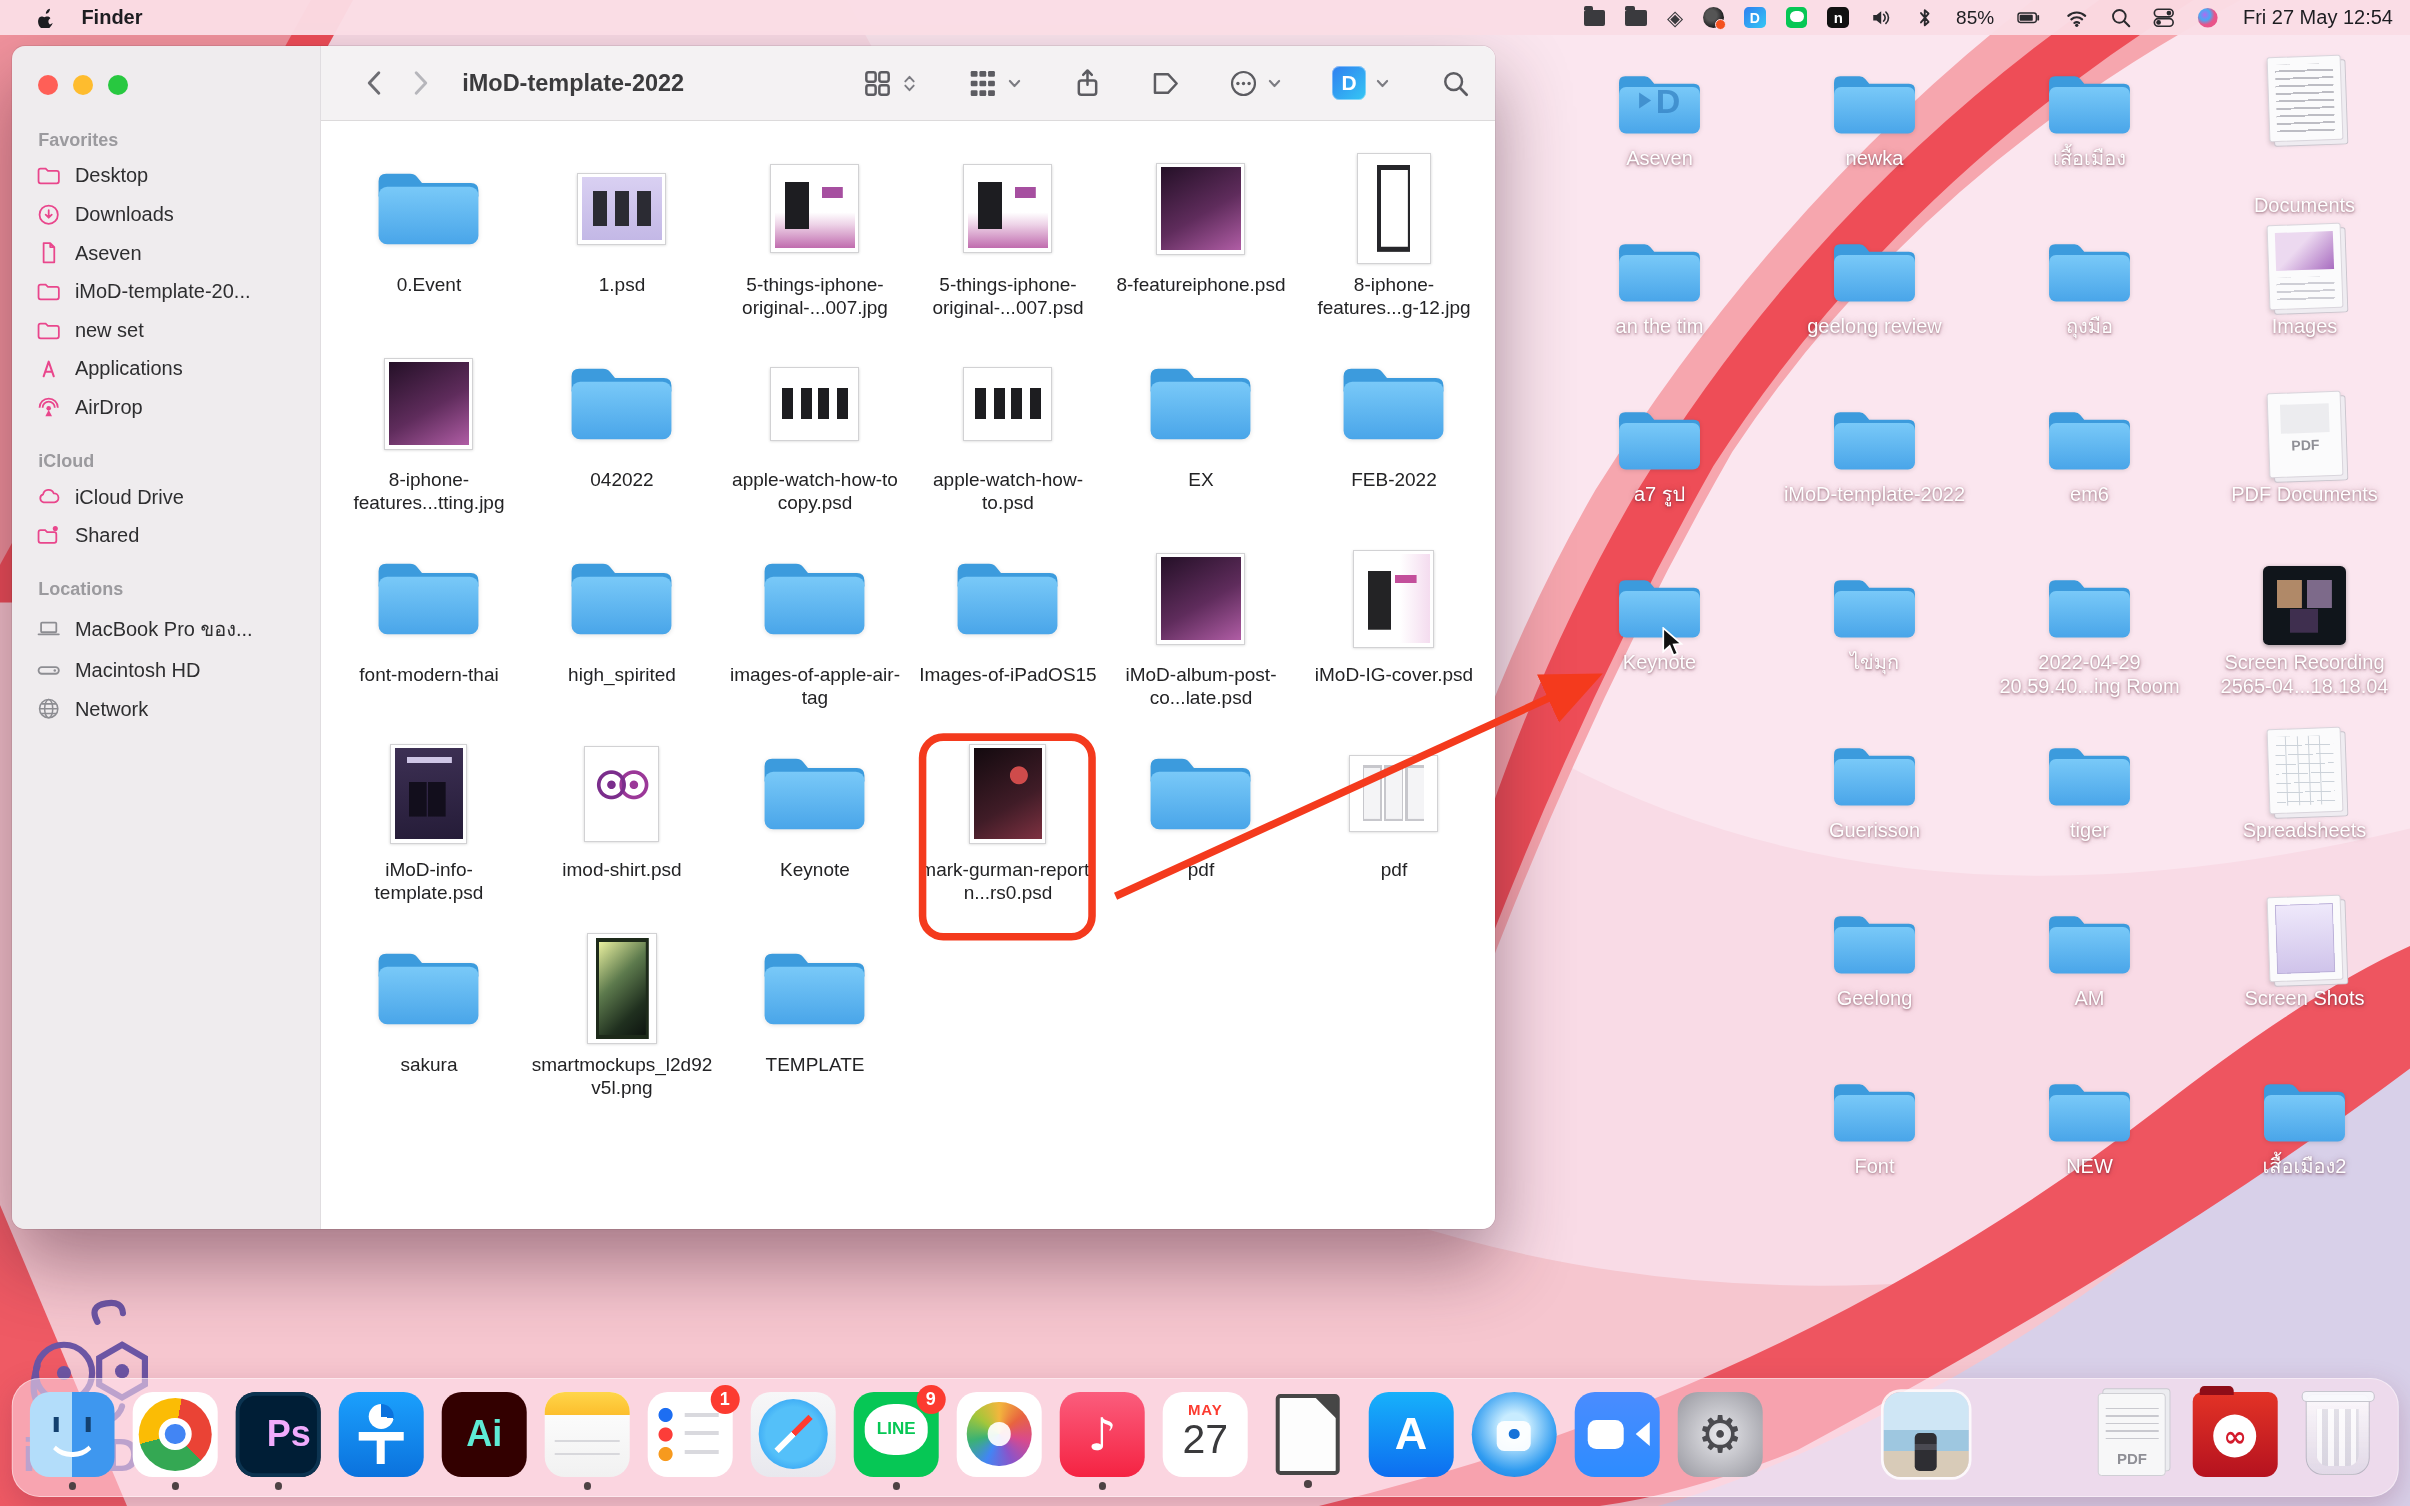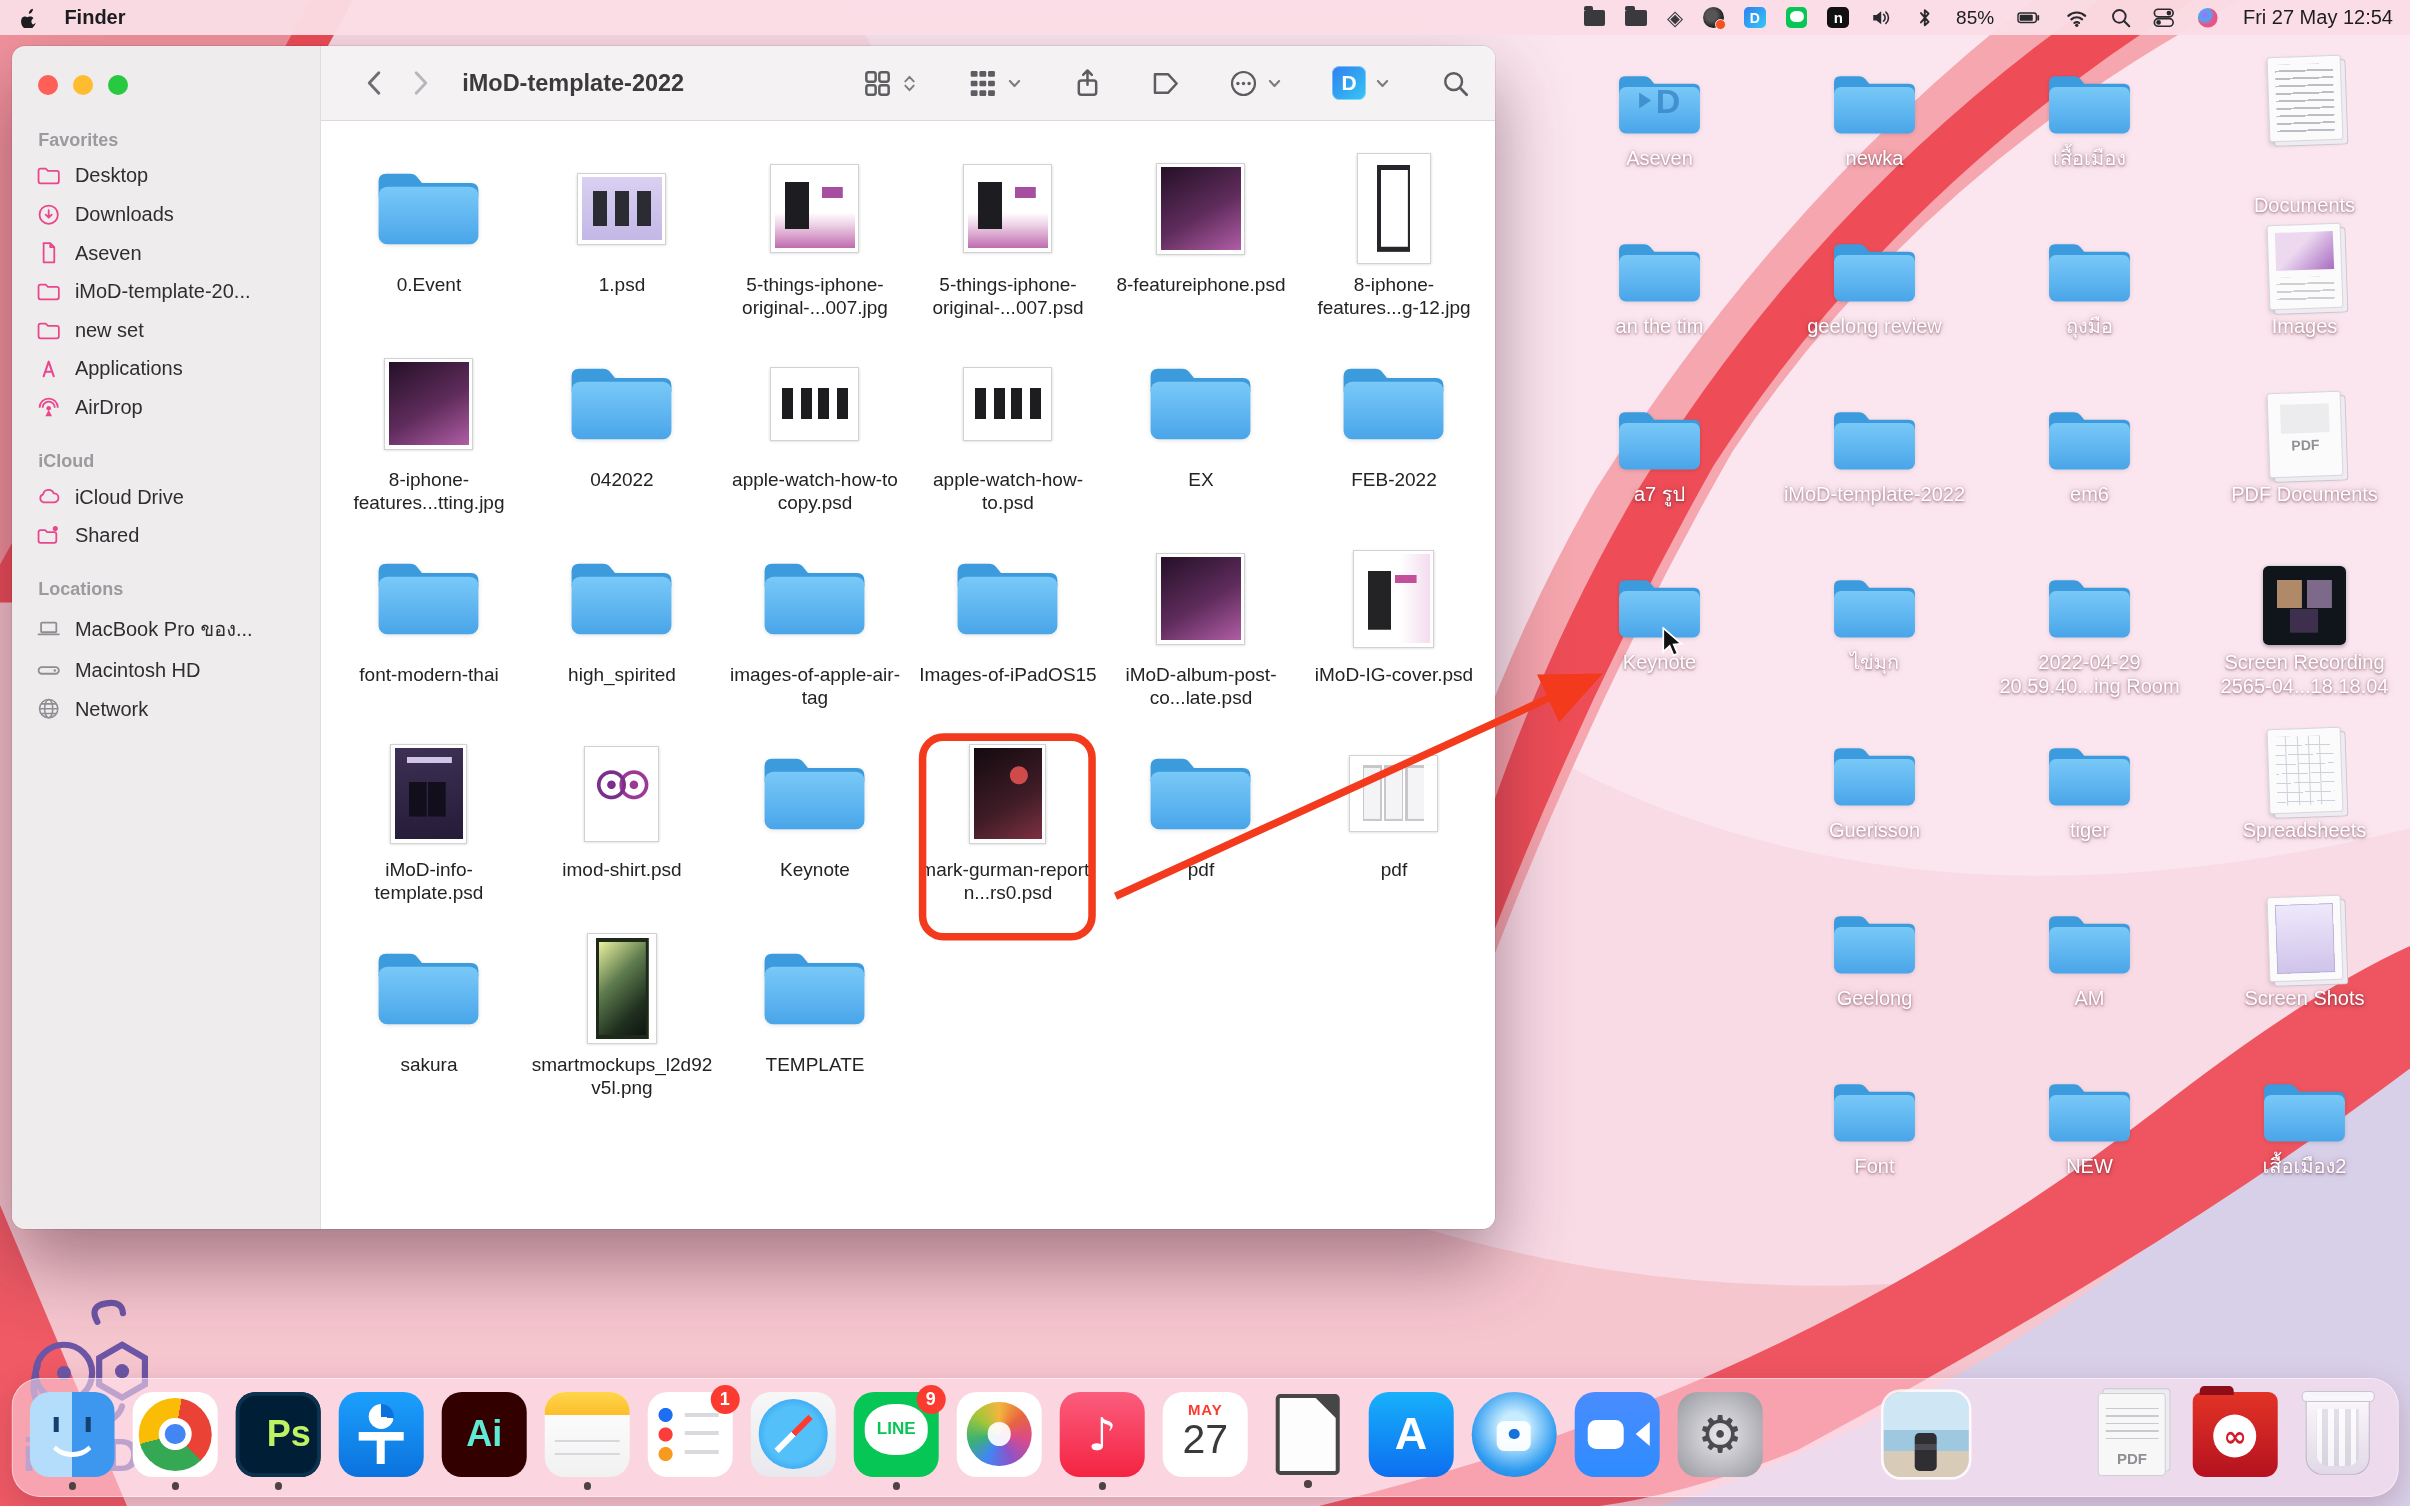--- a/index.html
+++ b/index.html
@@ -2,21 +2,21 @@
 <html style="font-size:15px"><head>
 <meta charset="utf-8">
 <style>
   html,body{margin:0;padding:0;width:2411px;height:1507px;overflow:hidden;
     font-family:"Liberation Sans","DejaVu Sans",sans-serif;-webkit-font-smoothing:antialiased;}
   .wallpaper{position:absolute;inset:0;z-index:0;}
   
   .menubar{position:absolute;left:0;top:0;right:0;height:35px;z-index:9;
     background:rgba(250,221,229,.96);display:flex;align-items:center;justify-content:space-between;
     font-size:20px;color:#1d1d21;}
-  .mb-left{display:flex;align-items:center;gap:25.4px;padding-left:21px;}
+  .mb-left{display:flex;align-items:center;gap:25.4px;padding-left:38px;}
   .mb-app{font-weight:700;}
   .mb-item{font-weight:400;}
   .apple svg{width:18px;height:21.7px;display:block;}
   .mb-right{display:flex;align-items:center;gap:20px;padding-right:17px;}
   .mb-right .msvg{width:23.5px;height:23.5px;color:#2a2a2e;}
   .mfolder{width:21.7px;height:16px;background:#3a3a3e;border-radius:1.9px;position:relative;display:inline-block;}
   .mfolder::before{content:'';position:absolute;top:-3.8px;left:0;width:9.4px;height:3.8px;background:#3a3a3e;border-radius:1.9px 1.9px 0 0;}
   .mlayers{font-size:21px;color:#3a3a3e;line-height:1;}
   .mrecord{width:21px;height:21px;border-radius:50%;background:radial-gradient(circle at 40% 40%,#555 0 30%,#1c1c1e 70%);position:relative;}
   .mrecord::after{content:'';position:absolute;right:-1.9px;bottom:-1.9px;width:9.4px;height:9.4px;border-radius:50%;background:#f4511e;border:1.9px solid rgba(250,221,229,1);}
@@ -111,21 +111,21 @@
   .dicon{width:85px;height:85px;border-radius:20px;position:relative;overflow:visible;}
   .dot{position:absolute;bottom:-13px;left:50%;transform:translateX(-50%);width:7.5px;height:7.5px;border-radius:50%;background:#4d4244;}
   .badge{position:absolute;top:-6.6px;right:-6.6px;min-width:29px;height:29px;border-radius:15px;background:#fc3b30;color:#fff;font-size:18px;font-weight:700;display:flex;align-items:center;justify-content:center;padding:0 5.6px;box-sizing:border-box;z-index:3;}
   .dic-label{position:absolute;inset:0;display:flex;align-items:center;justify-content:center;font-weight:800;z-index:2;}
   .dicon.ic-finder{background:linear-gradient(#13406f,#13406f) 30% 36%/6% 18% no-repeat,linear-gradient(#13406f,#13406f) 70% 36%/6% 18% no-repeat,linear-gradient(90deg,#b3ddfa 0 50%,#3e97ef 50%);}
   .dicon.ic-finder::after{content:'';position:absolute;left:20%;right:20%;top:18%;height:48%;border:4.7px solid transparent;border-bottom:5.6px solid #fff;border-radius:0 0 48% 48%;}
   .dicon.ic-chrome{background:#fff;}
   .dicon.ic-chrome::before{content:'';position:absolute;inset:7%;border-radius:50%;background:conic-gradient(from 135deg,#34a853 0 120deg,#fbbc05 120deg 235deg,#ea4335 235deg 360deg);}
   .dicon.ic-chrome::after{content:'';position:absolute;inset:31%;border-radius:50%;background:#4285f4;border:6.6px solid #fff;box-sizing:border-box;}
   .dicon.ic-ps{background:#001e36;box-shadow:inset 0 0 0 3.8px #0b3350;}
-  .dicon.ic-ps .dic-label{color:#bef264;font-size:36px;margin-left:21px;}
+  .dicon.ic-ps .dic-label{color:#f0abfc;font-size:36px;margin-left:21px;}
   .dicon.ic-ai{background:#330000;}
   .dicon.ic-ai .dic-label{color:#5eead4;font-size:36px;}
   .dicon.ic-keynote{background:linear-gradient(180deg,#1ba0fd,#0b72dd);}
   .dicon.ic-keynote::before{content:'';position:absolute;left:35%;top:14%;width:30%;height:30%;border-radius:50%;background:conic-gradient(#0b72dd 0 100deg,#fff 100deg 360deg);}
   .dicon.ic-keynote::after{content:'';position:absolute;left:23%;top:48%;width:54%;height:38%;background:linear-gradient(#fff,#fff) 50% 0/100% 26% no-repeat,linear-gradient(#fff,#fff) 50% 100%/18% 74% no-repeat;}
   .dicon.ic-notes{background:linear-gradient(180deg,#fff,#f1f1f1);}
   .dicon.ic-notes::before{content:'';position:absolute;left:0;right:0;top:0;height:27%;border-radius:20px 20px 0 0;background:linear-gradient(#ffd64a,#fcbe2d);}
   .dicon.ic-notes::after{content:'';position:absolute;left:12%;right:12%;top:44%;height:40%;background:repeating-linear-gradient(180deg,transparent 0 11.3px,#d8d8dc 11.3px 13px);}
   .dicon.ic-reminders{background:#fff;}
   .dicon.ic-reminders::before{content:'';position:absolute;inset:0;

